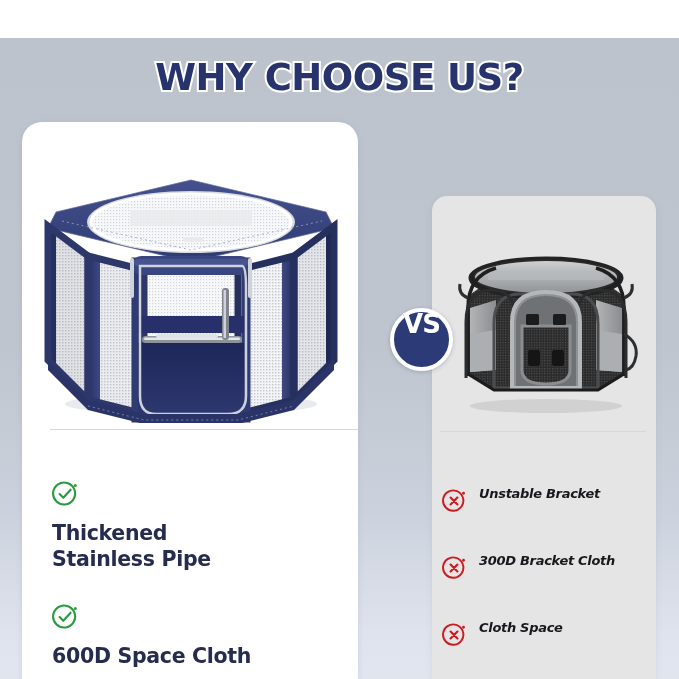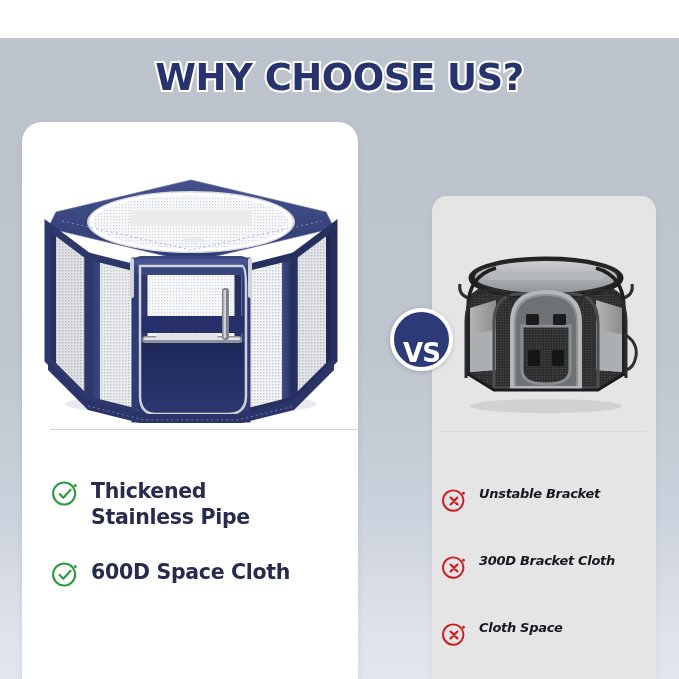--- a/index.html
+++ b/index.html
@@ -64,21 +64,21 @@
 
   
   #vs-badge {
     position: absolute;
     left: 390px; top: 270px;
     width: 63px; height: 63px;
     border-radius: 50%;
     background: #2c3b78;
     border: 4px solid #ffffff;
     box-shadow: 0 1px 4px rgba(40,50,80,.25);
-    display: flex; align-items: flex-end; justify-content: center;
+    display: flex; align-items: flex-start; justify-content: center;
     z-index: 40;
   }
   #vs-badge span {
     font-family: "DejaVu Sans", sans-serif;
     font-size: 26px; font-weight: bold;
     color: #ffffff;
     letter-spacing: -1px;
     line-height: 1;
     text-shadow: 0 1px 0 rgba(30,40,80,.35);
     transform: translateY(-1px);
@@ -87,21 +87,21 @@
   
   .feature-list { position: absolute; }
   #list-left  { left: 52px;  top: 440px; width: 290px; }
   #list-right { left: 442px; top: 448px; width: 220px; }
 
   .feature-row {
     display: flex;
     align-items: flex-start;
     gap: 13px;
   }
-  #list-left  .feature-row { margin-bottom: 29px; }
+  #list-left  .feature-row { margin-bottom: 29px; flex-direction: column; }
   #list-right .feature-row { margin-bottom: 40px; }
 
   .badge-icon { flex: 0 0 auto; margin-top: 3px; }
   #list-left .badge-icon  { width: 26px; height: 26px; }
   #list-right .badge-icon { width: 24px; height: 24px; }
 
   .feature-text {
     font-family: "DejaVu Sans", sans-serif;
     font-weight: bold;
     line-height: 1.28;

